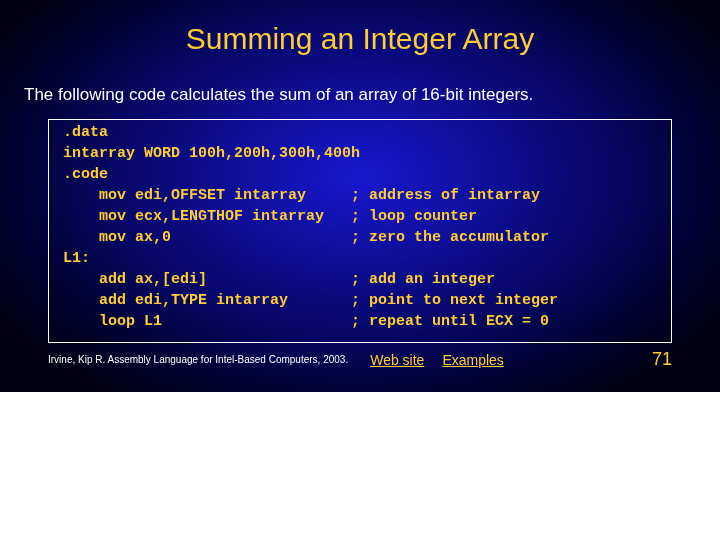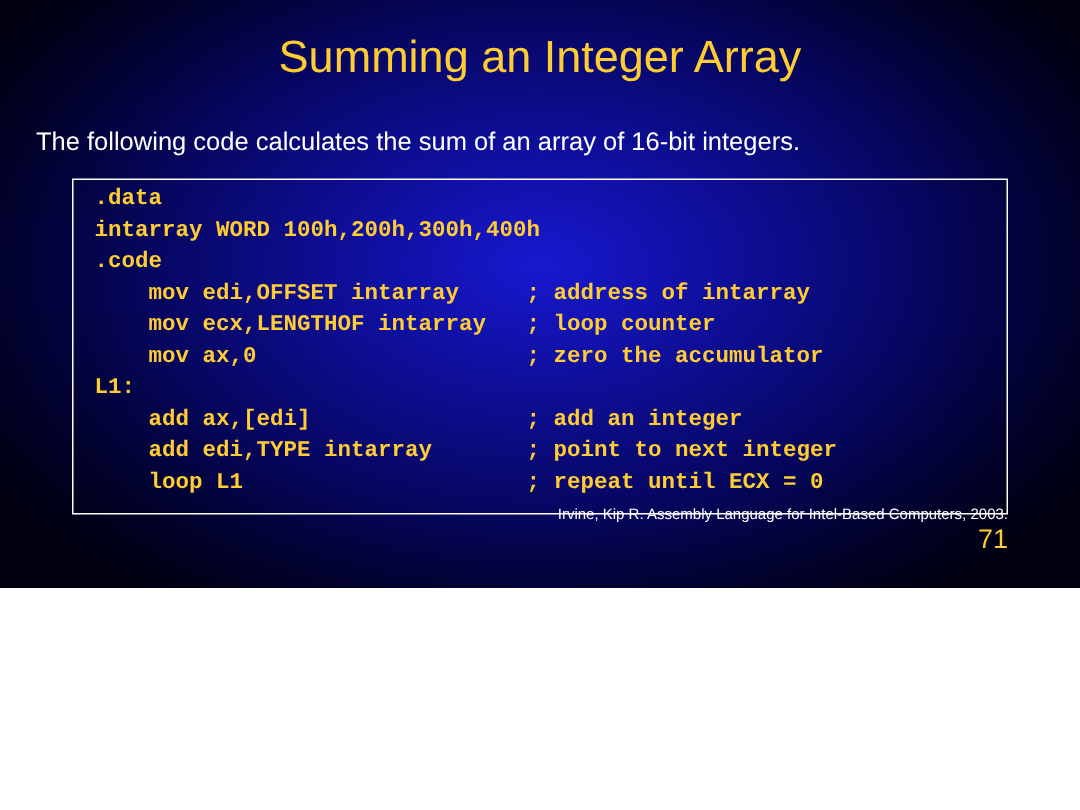--- a/index.html
+++ b/index.html
@@ -40,22 +40,21 @@
     font-weight: bold;
     line-height: 1.4;
     white-space: pre;
   }
   .footer {
     position: absolute;
     left: 48px;
     right: 48px;
     bottom: 22px;
     display: flex;
-    align-items: flex-end;
-    flex-direction: column;
+    align-items: center;
   }
   .credit {
     color: #ffffff;
     font-size: 10px;
     flex: 0 0 auto;
   }
   .links {
     margin-left: 22px;
     display: flex;
     gap: 18px;
@@ -83,15 +82,19 @@
 .code
     mov edi,OFFSET intarray     ; address of intarray
     mov ecx,LENGTHOF intarray   ; loop counter
     mov ax,0                    ; zero the accumulator
 L1:
     add ax,[edi]                ; add an integer
     add edi,TYPE intarray       ; point to next integer
     loop L1                     ; repeat until ECX = 0</div>
   <div class="footer">
     <span class="credit">Irvine, Kip R. Assembly Language for Intel-Based Computers, 2003.</span>
+    <span class="links">
+      <span class="link">Web site</span>
+      <span class="link">Examples</span>
+    </span>
     <span class="pagenum">71</span>
   </div>
 </div>
 
 </body></html>

